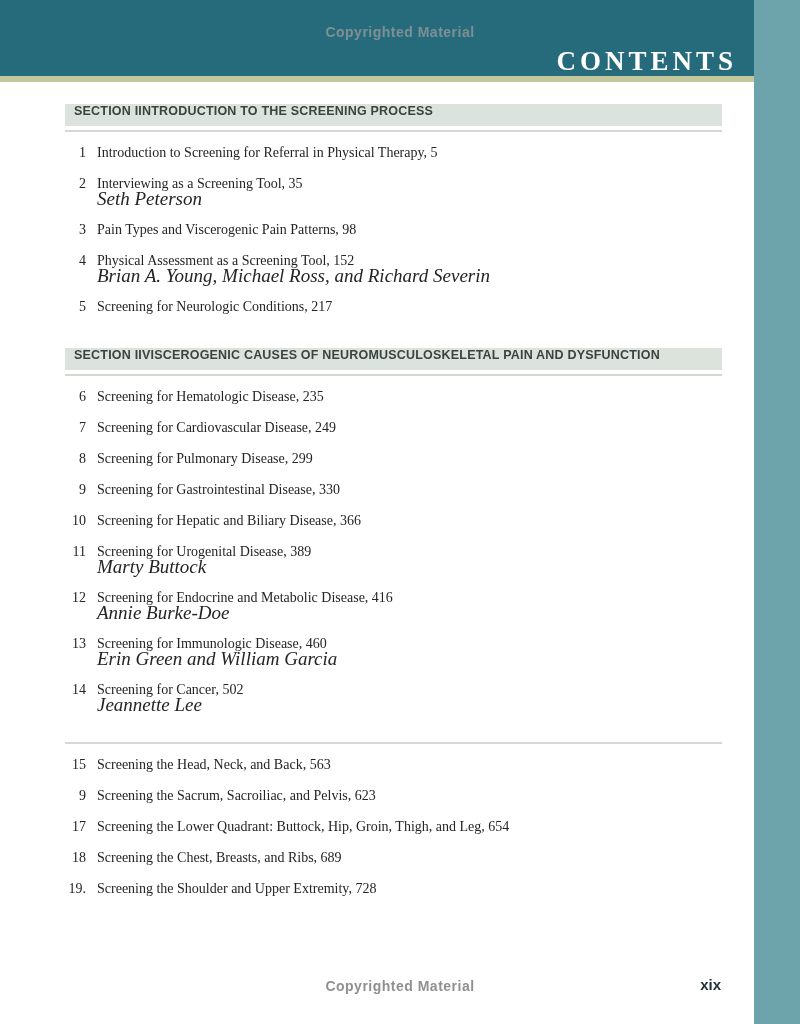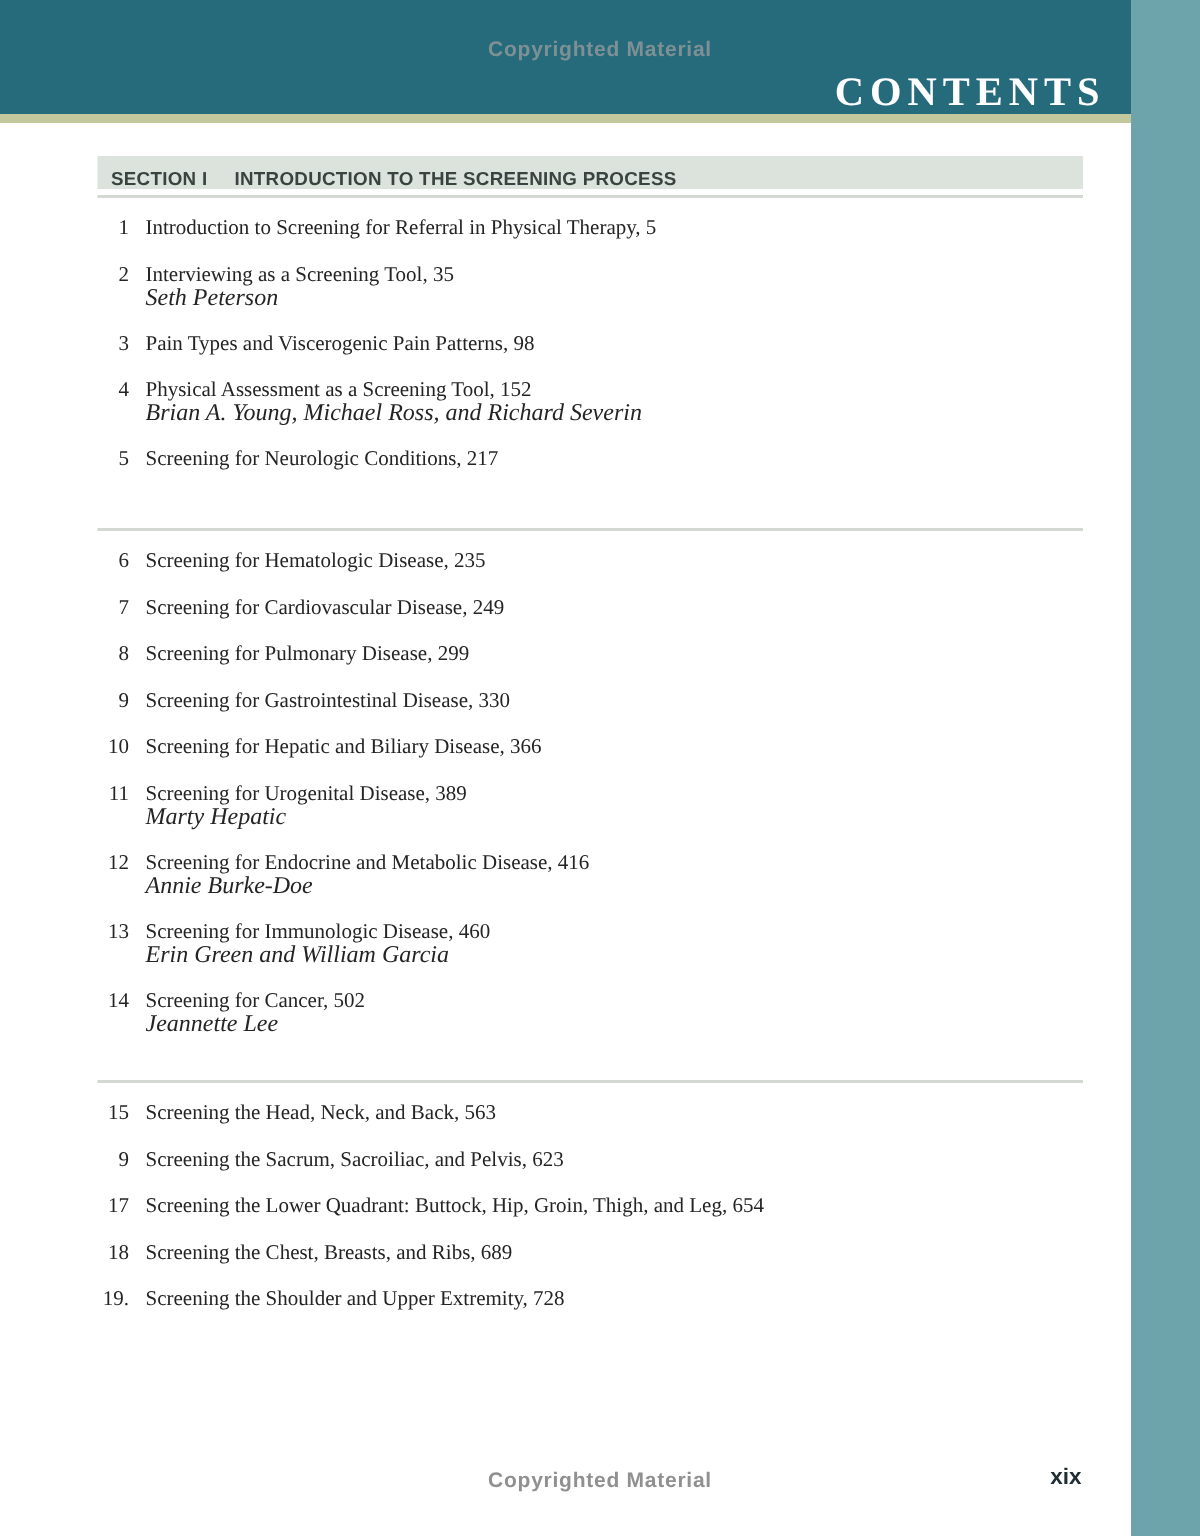--- a/index.html
+++ b/index.html
@@ -60,33 +60,33 @@
     width: 657px;
   }
   .section { display: flow-root; }
   .section:nth-of-type(1) { padding-top: 22px; }
   .section:nth-of-type(2) { padding-top: 18px; }
   .section:nth-of-type(3) { padding-top: 10px; }
   .section-bar {
     height: 22px;
     background: var(--barbg);
     display: flex;
-    align-items: flex-end;
+    align-items: flex-start;
     padding-left: 9px;
     box-sizing: border-box;
   }
   .sec-label, .sec-title {
     font-family: "Liberation Sans", sans-serif;
     font-weight: bold;
     font-size: 12.5px;
     color: var(--bartext);
     letter-spacing: 0.2px;
     white-space: nowrap;
   }
-  .sec-title { margin-left: 18px; }
+  .sec-title { }
   .sec-rule {
     height: 2px;
     background: var(--rule);
     margin-top: 4px;
     margin-bottom: 13px;
   }
   .chapter {
     display: flex;
     margin-bottom: 16px;
   }
@@ -99,21 +99,21 @@
     line-height: 15px;
     color: var(--text);
   }
   .ch-body { flex: 1 1 auto; }
   .ch-title {
     font-size: 14px;
     line-height: 15px;
     color: var(--text);
   }
   .ch-authors {
-    font-size: 16px;
+    font-size: 19px;
     line-height: 15px;
     font-style: italic;
     color: var(--text);
   }
   .footer {
     position: absolute;
     top: 972px; left: 0;
     width: 800px; height: 30px;
   }
   .bottom-watermark {
@@ -183,20 +183,24 @@
           </div>
         </div>
         <div class="chapter">
           <div class="ch-num">5</div>
           <div class="ch-body">
             <div class="ch-title">Screening for Neurologic Conditions, 217</div>
           </div>
         </div>
       </div>
       <div class="section">
+        <div class="section-bar">
+          <span class="sec-label">SECTION II</span>
+          <span class="sec-title">VISCEROGENIC CAUSES OF NEUROMUSCULOSKELETAL PAIN AND DYSFUNCTION</span>
+        </div>
         <div class="sec-rule"></div>
         <div class="chapter">
           <div class="ch-num">6</div>
           <div class="ch-body">
             <div class="ch-title">Screening for Hematologic Disease, 235</div>
           </div>
         </div>
         <div class="chapter">
           <div class="ch-num">7</div>
           <div class="ch-body">
@@ -218,21 +222,21 @@
         <div class="chapter">
           <div class="ch-num">10</div>
           <div class="ch-body">
             <div class="ch-title">Screening for Hepatic and Biliary Disease, 366</div>
           </div>
         </div>
         <div class="chapter">
           <div class="ch-num">11</div>
           <div class="ch-body">
             <div class="ch-title">Screening for Urogenital Disease, 389</div>
-            <div class="ch-authors">Marty Hepatic</div>
+            <div class="ch-authors">Marty Buttock</div>
           </div>
         </div>
         <div class="chapter">
           <div class="ch-num">12</div>
           <div class="ch-body">
             <div class="ch-title">Screening for Endocrine and Metabolic Disease, 416</div>
             <div class="ch-authors">Annie Burke-Doe</div>
           </div>
         </div>
         <div class="chapter">

